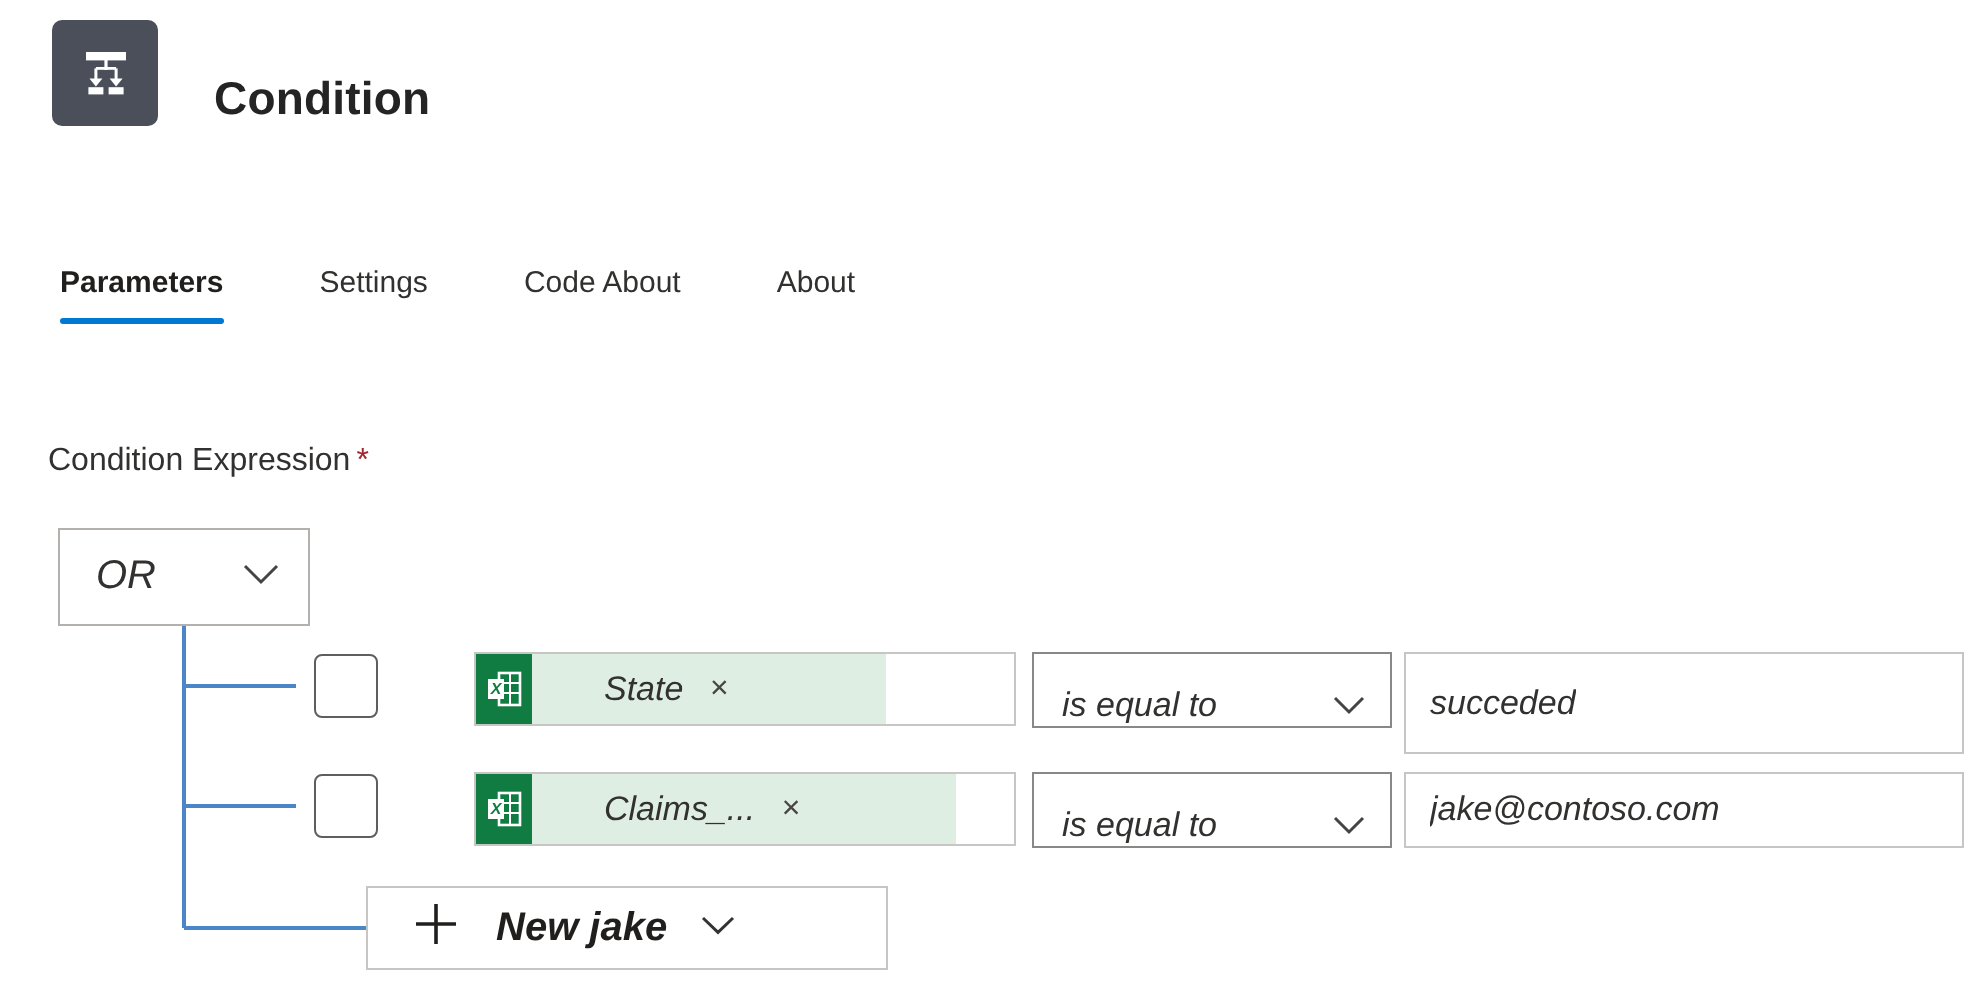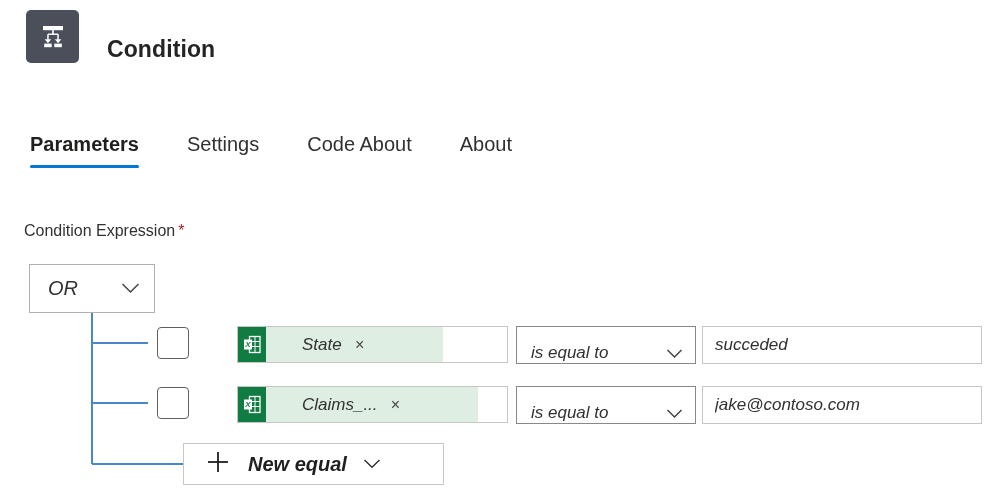--- a/index.html
+++ b/index.html
@@ -49,21 +49,21 @@
   .tabs {
     position: absolute;
     left: 30px;
     top: 133px;
     display: flex;
     align-items: flex-end;
     gap: 0;
   }
   .tab {
     position: relative;
-    font-size: 20px;
+    font-size: 15px;
     color: #323130;
     padding: 0 0 12px 0;
     margin-right: 48px;
     cursor: pointer;
     white-space: nowrap;
   }
   .tab:last-child { margin-right: 0; }
   .tab.active {
     font-weight: 700;
     color: #201f1e;
@@ -328,21 +328,21 @@
 
   <div class="op-select" style="left:516px; top:326px; width:180px; height:38px;">
     <span class="val">is equal to</span>
     <span class="chev">
       <svg width="17" height="11" viewBox="0 0 17 11" aria-hidden="true">
         <polyline points="1.5,2 8.5,9 15.5,2" fill="none" stroke="#444444" stroke-width="1.5"></polyline>
       </svg>
     </span>
   </div>
 
-  <div class="value-field" style="left:702px; top:326px; width:280px; height:38px;">
+  <div class="value-field" style="left:702px; top:326px; width:280px; height:51px;">
     <span class="val">succeded</span>
   </div>
 
   <div class="cond-checkbox" style="left:157px; top:387px;"></div>
 
   <div class="token-field" style="left:237px; top:386px; width:271px; height:37px;">
     <div class="token-chip" style="width:240px;">
       <span class="xls-icon">
         <svg width="19" height="21" viewBox="0 0 19 21" aria-hidden="true">
           <rect x="6.5" y="2.5" width="10.5" height="16" fill="none" stroke="#ffffff" stroke-width="1.3"></rect>
@@ -371,21 +371,21 @@
     <span class="val">jake@contoso.com</span>
   </div>
 
   <div class="new-item-btn">
     <span class="plus-icon">
       <svg width="24" height="24" viewBox="0 0 24 24" aria-hidden="true">
         <line x1="12" y1="2" x2="12" y2="22" stroke="#201f1e" stroke-width="1.8"></line>
         <line x1="2" y1="12" x2="22" y2="12" stroke="#201f1e" stroke-width="1.8"></line>
       </svg>
     </span>
-    <span class="new-item-label">New equal</span>
+    <span class="new-item-label">New jake</span>
     <span class="chev">
       <svg width="18" height="11" viewBox="0 0 18 11" aria-hidden="true">
         <polyline points="1.5,2 9,9.2 16.5,2" fill="none" stroke="#333333" stroke-width="1.5"></polyline>
       </svg>
     </span>
   </div>
 
 </div>
 
 </body></html>

